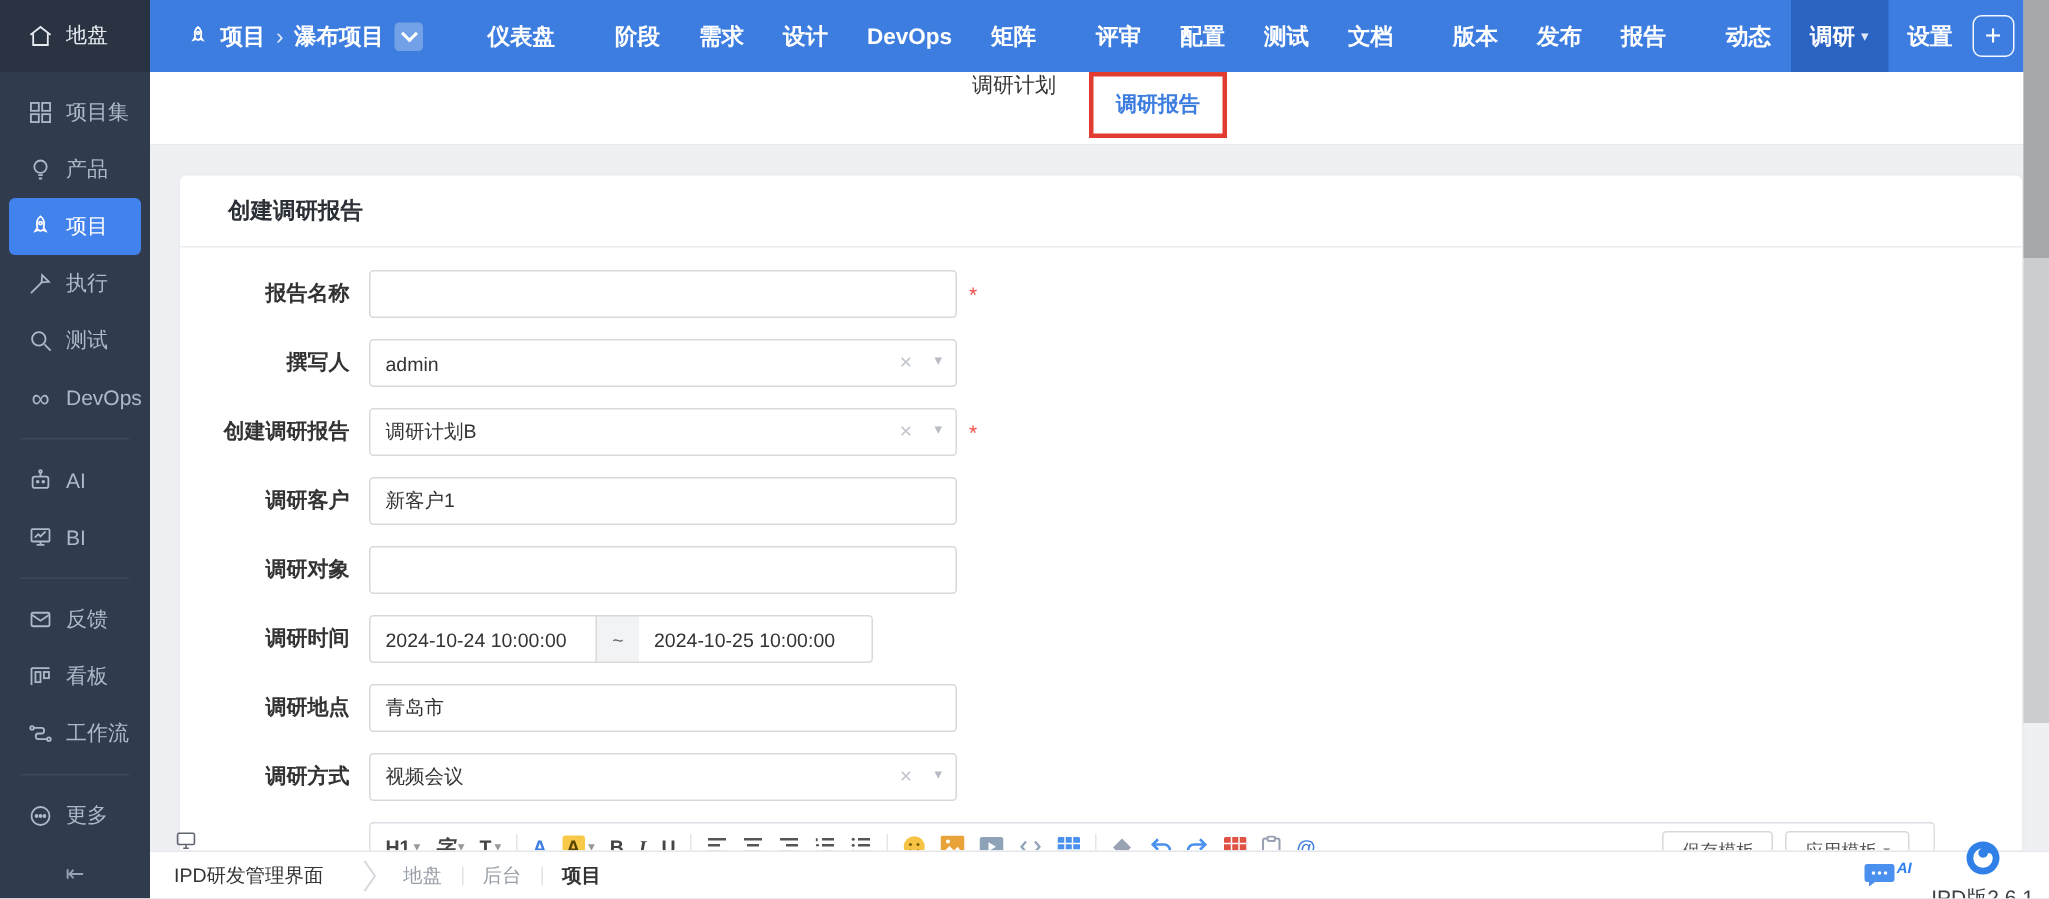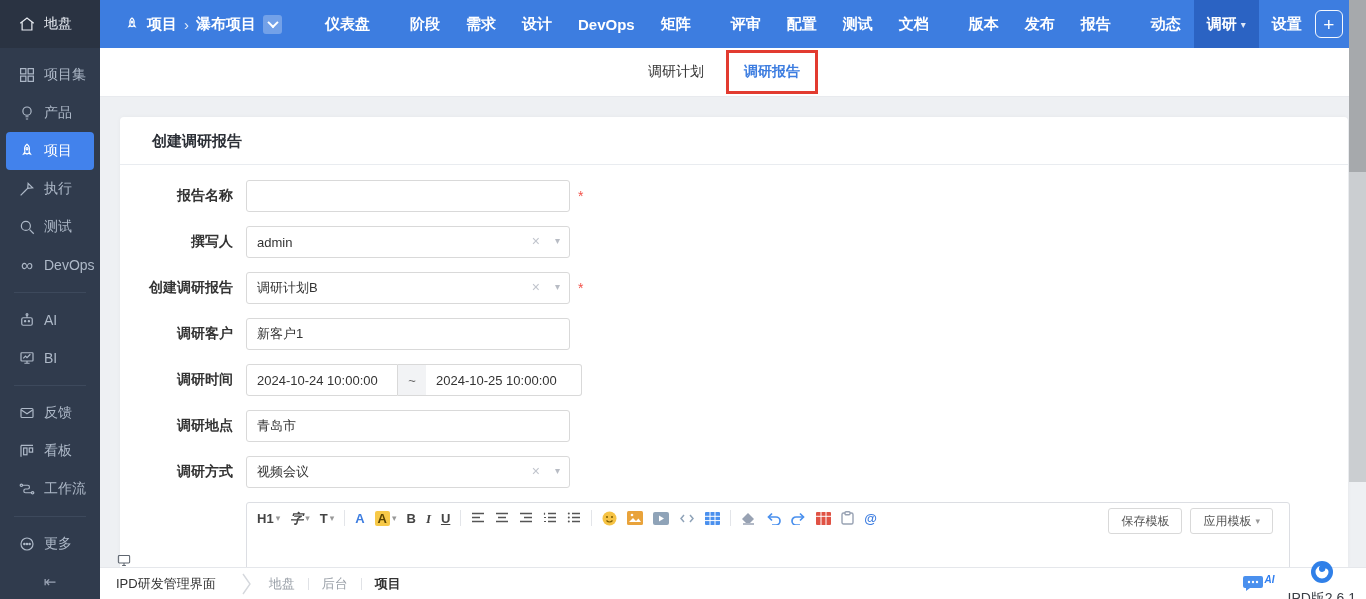--- a/index.html
+++ b/index.html
@@ -25,33 +25,33 @@
   .chip { width:19px; height:19px; border-radius:3px; background:rgba(255,255,255,.28); display:flex; align-items:center; justify-content:center; cursor:pointer; }
   .chev-dn { width:8px; height:8px; border-left:2px solid #fff; border-bottom:2px solid #fff; transform:rotate(-45deg) translate(1px,-1px); }
   .nav-item { padding:0 13px; font-size:15px; font-weight:600; cursor:pointer; white-space:nowrap; }
   .vdiv { width:1px; height:16px; background:rgba(255,255,255,.45); margin:0 7px; }
   .nav-item.active { background:#2b63c3; height:48px; display:flex; align-items:center; gap:4px; }
   .nav-caret { font-size:10px; color:rgba(255,255,255,.85); }
   .nav-right { margin-left:auto; display:flex; align-items:center; gap:12px; padding-right:18px; }
   .navbtn { width:28px; height:28px; border:1px solid rgba(255,255,255,.95); border-radius:6px; display:flex; align-items:center; justify-content:center; cursor:pointer; font-size:19px; font-weight:400; line-height:1; }
 
   
-  .tabbar { position:absolute; left:100px; top:48px; right:0; height:49px; background:#fff; border-bottom:1px solid #e8eaee; display:flex; align-items:center; justify-content:center; gap:22px; z-index:3; }
+  .tabbar { position:absolute; left:100px; top:48px; right:0; height:49px; background:#fff; border-bottom:1px solid #e8eaee; display:flex; align-items:flex-start; justify-content:center; gap:22px; z-index:3; }
   .tab { font-size:14px; color:#333; cursor:pointer; }
   .tab.active { color:#3d7de0; font-weight:600; }
   .annotation-box { border:3px solid #e23b30; padding:10px 15px; display:flex; align-items:center; }
 
   
   .main { position:absolute; left:100px; top:97px; right:0; bottom:32px; background:#eef0f3; overflow:hidden; }
   .panel { position:absolute; left:20px; top:20px; width:1228px; bottom:0; background:#fff; border-radius:4px 4px 0 0; box-shadow:0 0 4px rgba(0,0,0,.04); overflow:hidden; }
   .panel-header { height:48px; line-height:48px; padding-left:32px; font-size:15px; font-weight:700; color:#2b2f36; border-bottom:1px solid #e9ecf0; }
   .form { padding-top:15px; }
   .row { display:flex; align-items:center; margin-bottom:14px; }
   .row-label { width:113px; text-align:right; margin-right:13px; font-size:14px; font-weight:600; color:#333; white-space:nowrap; }
-  .ctrl { position:relative; width:324px; height:32px; }
+  .ctrl { position:relative; width:392px; height:32px; }
   .ctrl input { width:100%; height:100%; border:1px solid #d9d9d9; border-radius:3px; padding:0 10px; font-size:13px; color:#333; font-family:inherit; outline:none; background:#fff; }
   .clear-x { position:absolute; right:30px; top:8px; color:#c0c4cc; font-size:14px; line-height:1; cursor:pointer; }
   .sel-caret { position:absolute; right:10px; top:10px; color:#b8bcc4; font-size:10px; line-height:1; cursor:pointer; }
   .daterange { display:flex; height:32px; }
   .daterange input { height:32px; border:1px solid #d9d9d9; padding:0 10px; font-size:13px; color:#333; font-family:inherit; outline:none; }
   .d1 { width:152px; border-radius:3px 0 0 3px; }
   .dsep { width:28px; background:#f2f3f5; border-top:1px solid #d9d9d9; border-bottom:1px solid #d9d9d9; display:flex; align-items:center; justify-content:center; color:#666; font-size:13px; }
   .d2 { width:156px; border-radius:0 3px 3px 0; border-left:none !important; }
   .star { color:#f2524a; margin-left:8px; font-size:14px; }
 
@@ -283,20 +283,24 @@
             <span class="sel-caret">▾</span>
           </span>
           <span class="star">*</span>
         </div>
 
         <div class="row">
           <span class="row-label">调研客户</span>
           <span class="ctrl"><input type="text" value="新客户1" style=""></span>
         </div>
 
+        <div class="row">
+          <span class="row-label">调研对象</span>
+          <span class="ctrl"><input type="text" value="" style=""></span>
+        </div>
 
         <div class="row">
           <span class="row-label">调研时间</span>
           <span class="daterange">
             <input class="d1" type="text" value="2024-10-24 10:00:00" style="">
             <span class="dsep">~</span>
             <input class="d2" type="text" value="2024-10-25 10:00:00" style="">
           </span>
         </div>
 

